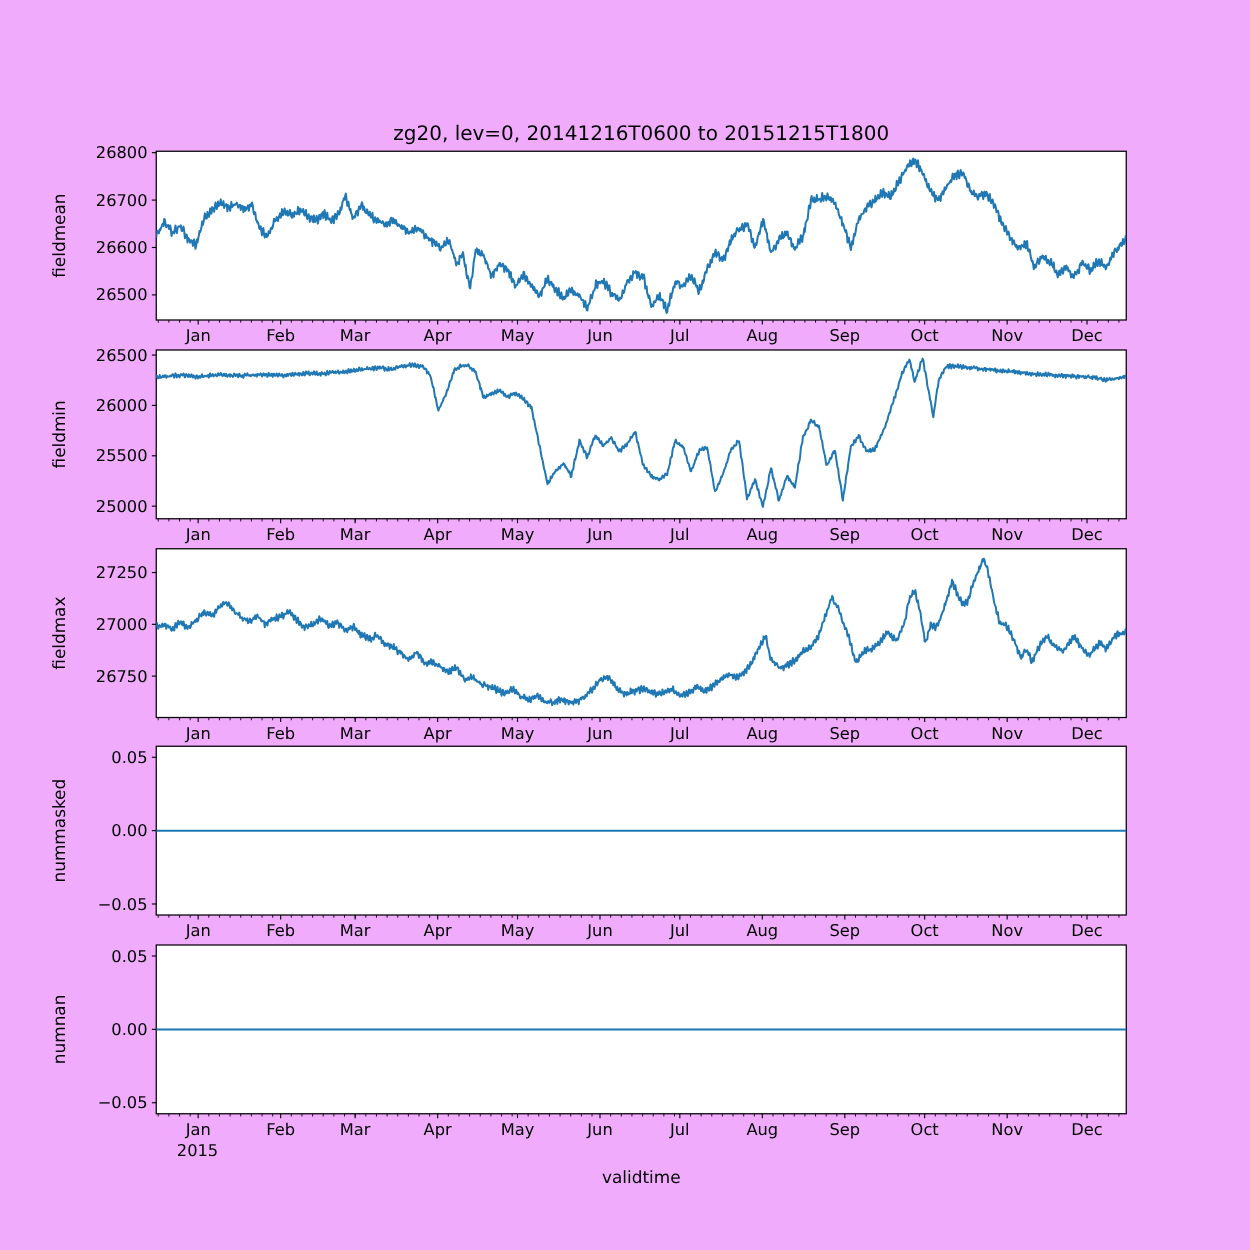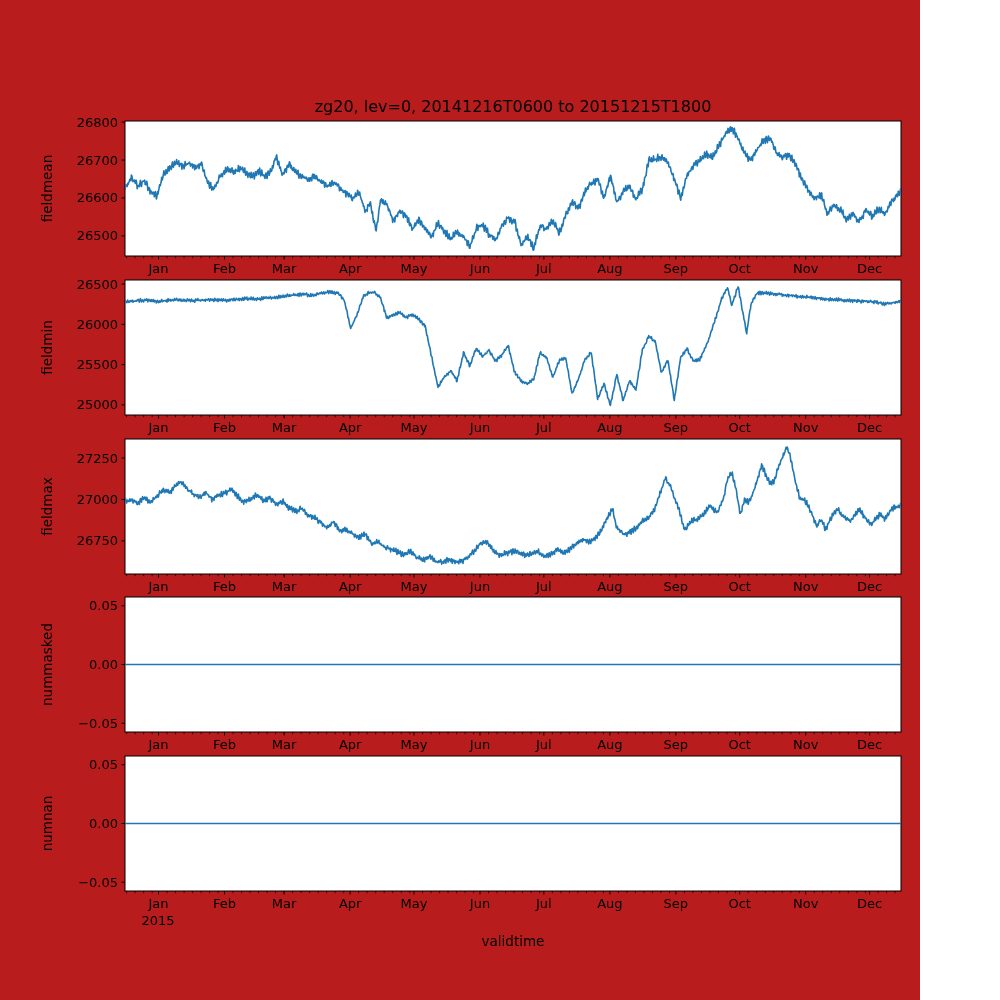--- a/index.html
+++ b/index.html
@@ -1,16 +1,16 @@
 <!DOCTYPE html>
 <html><head>
 <meta charset="utf-8">
 <style>
   html,body{margin:0;padding:0;background:#ffffff;}
-  #figure{width:920px;height:1000px;position:relative;background:#b91c1c;
+  #figure{width:1000px;height:1000px;position:relative;background:#f0abfc;
           font-family:"DejaVu Sans","Liberation Sans",sans-serif;}
   svg text{fill:#000000;}
   .title-text{font-size:16px;}
   .tick-label{font-size:13px;}
   .axis-label{font-size:13.5px;}
 </style>
 </head>
 <body>
 
 <div id="figure">

